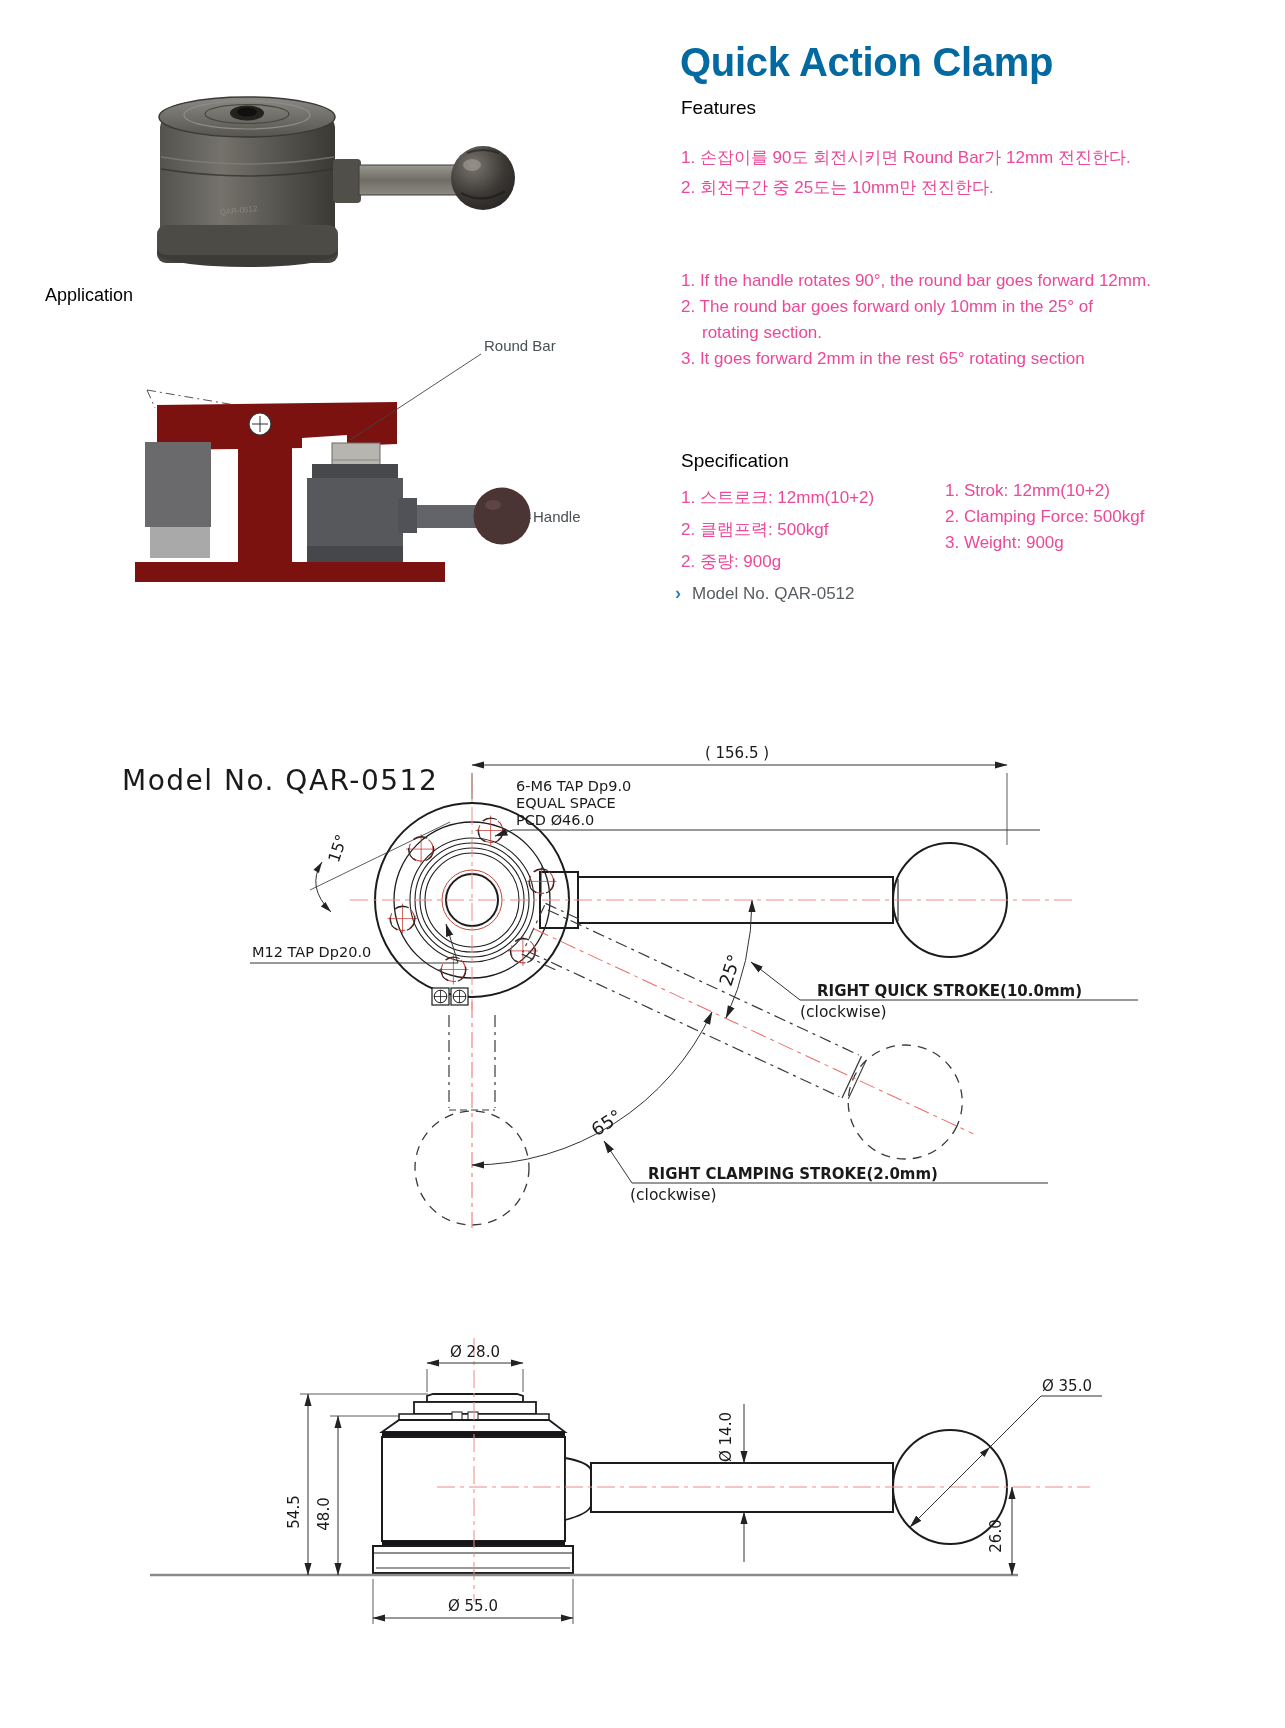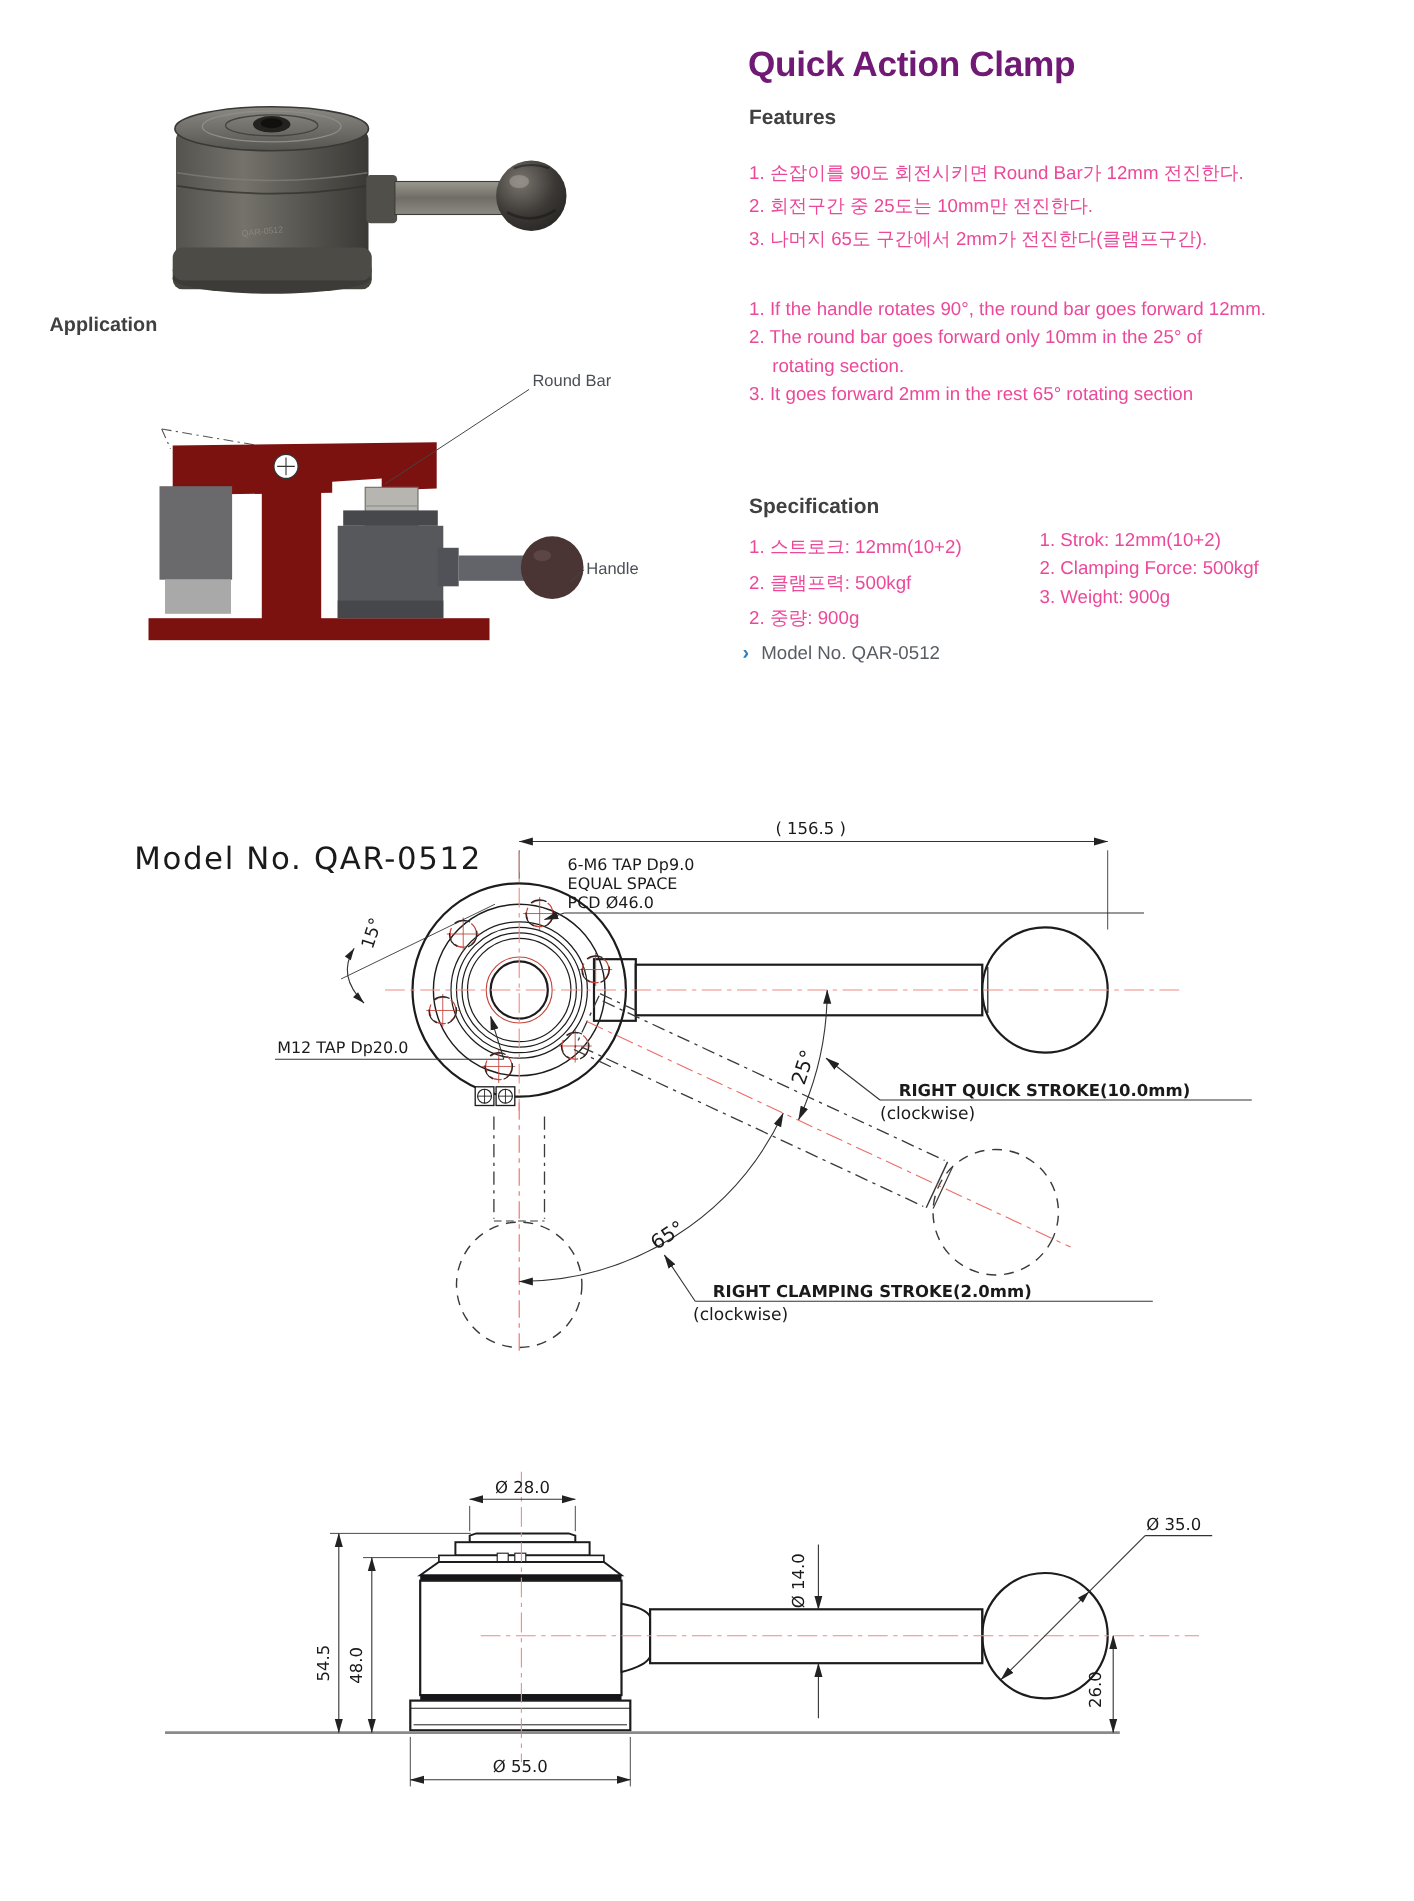--- a/index.html
+++ b/index.html
@@ -1,20 +1,20 @@
 <!DOCTYPE html>
 <html><head>
 <meta charset="utf-8">
 <style>
   html,body{margin:0;padding:0}
   body{width:1285px;height:1728px;position:relative;background:#fff;overflow:hidden;
        font-family:"Liberation Sans",sans-serif;color:#585d64}
   .abs{position:absolute}
-  .page-title{font-size:32px;font-weight:700;color:#701a75;letter-spacing:-.3px}
-  .h2{font-size:19px;font-weight:700;color:#404040}
+  .page-title{font-size:40px;font-weight:700;color:#0369a1;letter-spacing:-.3px}
+  .h2{font-size:19px;font-weight:400;color:#000000}
   .list{font-size:17px;color:#ec4899}
   .ko-list div{line-height:30px;white-space:nowrap}
   .en-list div{line-height:26px;white-space:nowrap}
   .en-cont{padding-left:21px}
   .spec-ko div{line-height:32px;white-space:nowrap}
   .spec-en div{line-height:26px;white-space:nowrap}
   .model-line{font-size:17px;color:#585d64}
   .model-line .chev{color:#2e7fc0;font-size:18px;font-weight:700;margin-right:11px}
   .cad-text{font-family:"DejaVu Sans",sans-serif;fill:#1a1a1a}
   svg text{user-select:none}
@@ -69,21 +69,20 @@
   <text x="105" y="150" font-size="8" fill="#8f8d85" opacity="0.8" transform="rotate(-6 105 150)">QAR-0512</text>
 </svg>
 
 <div class="abs page-title" style="left:680px;top:40px">Quick Action Clamp</div>
 
 <div class="abs h2" style="left:681px;top:97px">Features</div>
 
 <div class="abs list ko-list" style="left:681px;top:143px">
   <div>1. 손잡이를 90도 회전시키면 Round Bar가 12mm 전진한다.</div>
   <div>2. 회전구간 중 25도는 10mm만 전진한다.</div>
-  <div>3. 나머지 65도 구간에서 2mm가 전진한다(클램프구간).</div>
 </div>
 
 <div class="abs list en-list" style="left:681px;top:268px">
   <div>1. If the handle rotates 90°, the round bar goes forward 12mm.</div>
   <div>2. The round bar goes forward only 10mm in the 25° of</div>
   <div class="en-cont">rotating section.</div>
   <div>3. It goes forward 2mm in the rest 65° rotating section</div>
 </div>
 
 <div class="abs h2" style="left:681px;top:450px">Specification</div>

